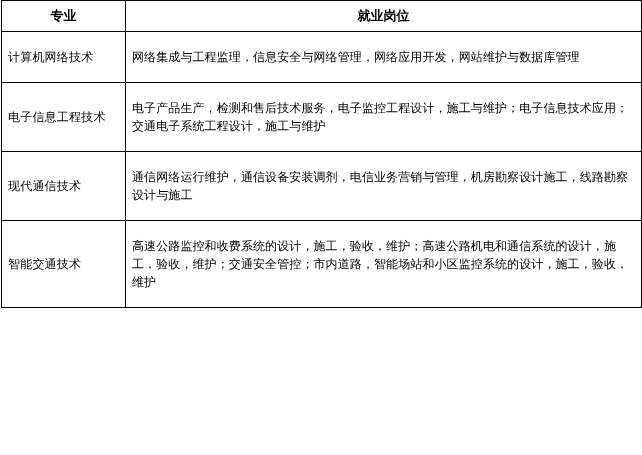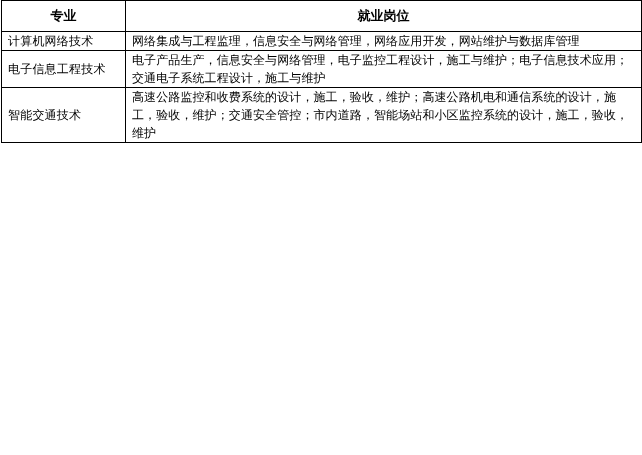--- a/index.html
+++ b/index.html
@@ -20,21 +20,21 @@
   table.major-table {
     width: 640px;
     margin: 0 1px;
     border-collapse: collapse;
     table-layout: fixed;
     font-size: 12px;
   }
   table.major-table td, table.major-table th {
     border: 1px solid #000000;
     vertical-align: middle;
-    padding: 0 6px;
+    padding: 16px 6px;
     line-height: 1.5;
   }
   table.major-table thead th {
     text-align: center;
     font-weight: bold;
     font-size: 13px;
     padding: 5px 6px;
   }
   col.col-major { width: 124px; }
   col.col-jobs  { width: 516px; }
@@ -64,21 +64,25 @@
         <th>就业岗位</th>
       </tr>
     </thead>
     <tbody>
       <tr>
         <td class="major-cell">计算机网络技术</td>
         <td class="jobs-cell">网络集成与工程监理，信息安全与网络管理，网络应用开发，网站维护与数据库管理</td>
       </tr>
       <tr>
         <td class="major-cell">电子信息工程技术</td>
-        <td class="jobs-cell">电子产品生产，信息安全与网络管理，电子监控工程设计，施工与维护；电子信息技术应用；交通电子系统工程设计，施工与维护</td>
+        <td class="jobs-cell">电子产品生产，检测和售后技术服务，电子监控工程设计，施工与维护；电子信息技术应用；交通电子系统工程设计，施工与维护</td>
+      </tr>
+      <tr>
+        <td class="major-cell">现代通信技术</td>
+        <td class="jobs-cell">通信网络运行维护，通信设备安装调剂，电信业务营销与管理，机房勘察设计施工，线路勘察设计与施工</td>
       </tr>
       <tr>
         <td class="major-cell">智能交通技术</td>
         <td class="jobs-cell">高速公路监控和收费系统的设计，施工，验收，维护；高速公路机电和通信系统的设计，施工，验收，维护；交通安全管控；市内道路，智能场站和小区监控系统的设计，施工，验收，维护</td>
       </tr>
     </tbody>
   </table>
 </div>
 
 </body></html>

